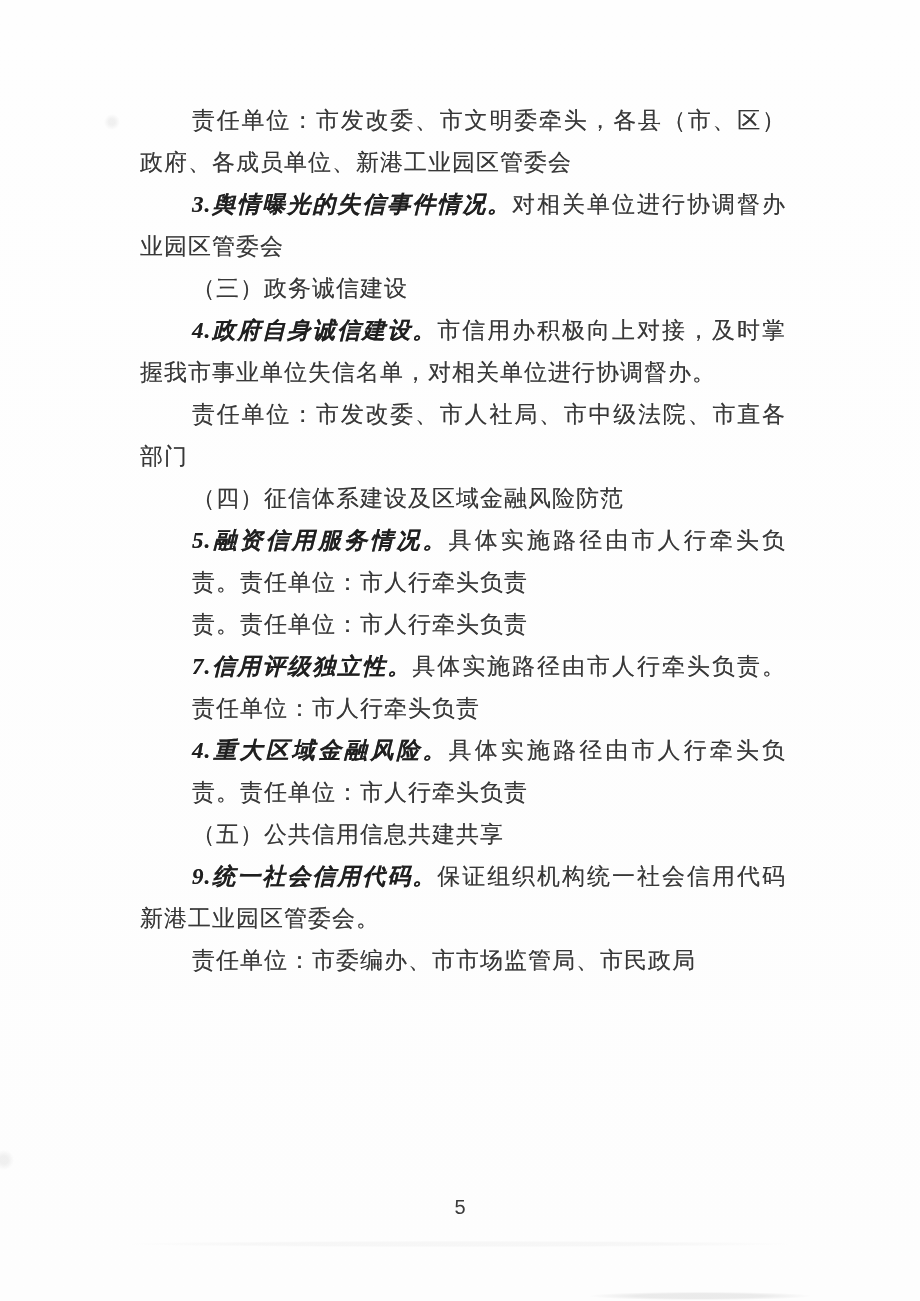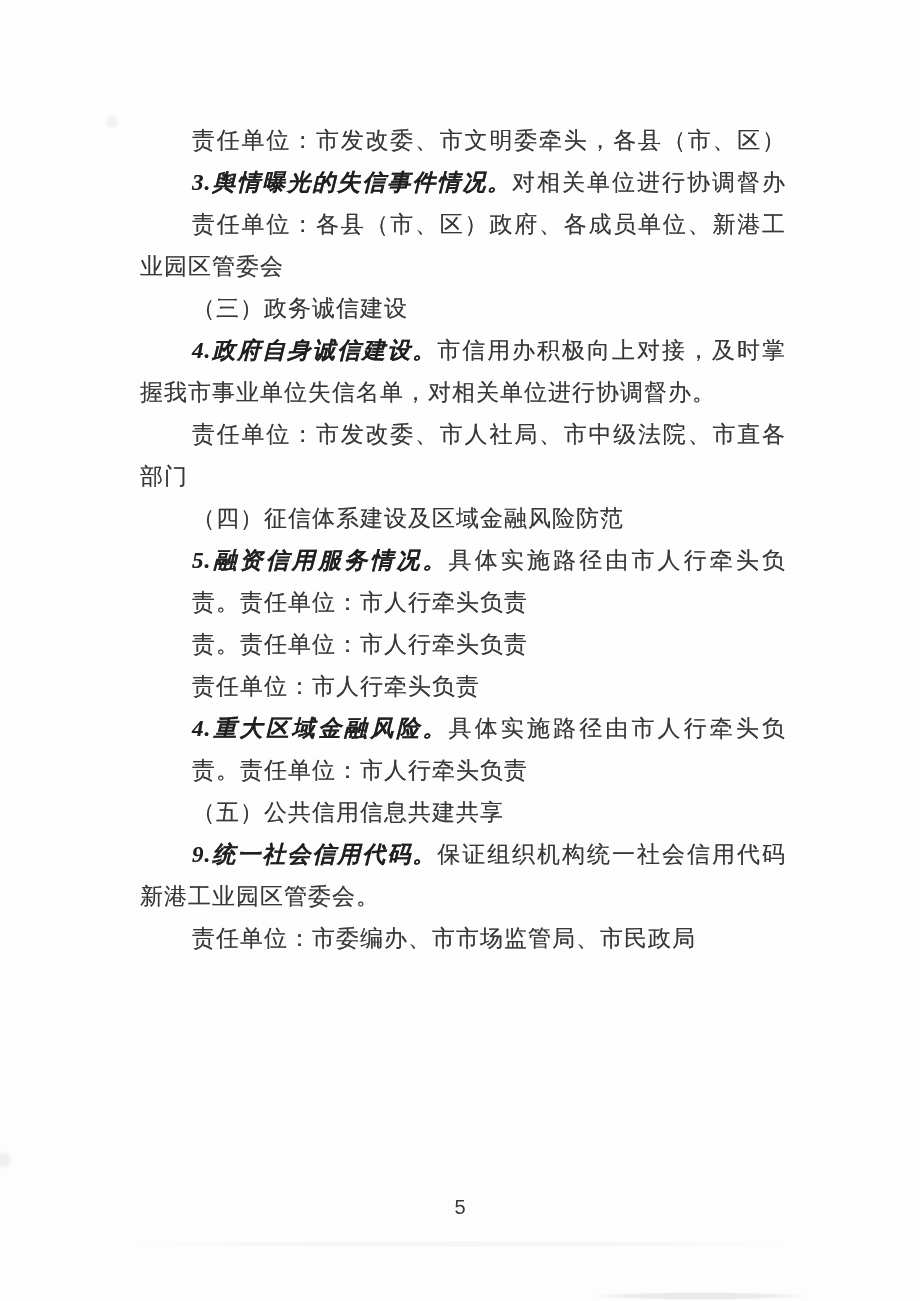--- a/index.html
+++ b/index.html
@@ -22,21 +22,21 @@
     background:
       radial-gradient(circle at 112px 122px, rgba(120,120,120,0.10) 0 3px, rgba(120,120,120,0) 8px),
       radial-gradient(circle at 4px 1160px, rgba(120,120,120,0.10) 0 4px, rgba(120,120,120,0) 10px),
       radial-gradient(ellipse 160px 6px at 700px 1296px, rgba(100,100,100,0.12) 0 40%, rgba(100,100,100,0) 70%),
       radial-gradient(ellipse 420px 4px at 460px 1244px, rgba(140,140,140,0.06) 0 50%, rgba(140,140,140,0) 80%),
       linear-gradient(#fefefe, #fdfdfd);
   }
   .content {
     position: absolute;
     left: 140px;
-    top: 120px;
+    top: 100px;
     width: 646px;
   }
   .line {
     height: 42px;
     line-height: 42px;
     font-size: 23px;
     letter-spacing: 1px;
     color: var(--text-color, #383838);
     text-align: justify;
     text-align-last: left;
@@ -65,32 +65,33 @@
   }
 </style>
 </head>
 <body style="background: rgb(253, 253, 253);">
 
 <div class="paper"></div>
 
 <div class="content">
   <div>
       <div class="line j ind"><span class="seg-r">责任单位：市发改委、市文明委牵头，各县（市、区）</span></div>
+      <div class="line"><span class="seg-r">政府、各成员单位、新港工业园区管委会</span></div>
       <div class="line j ind"><span class="seg-b">3.舆情曝光的失信事件情况。</span><span class="seg-r">对相关单位进行协调督办</span></div>
-      <div class="line j ind"><span class="seg-r">责任单位：各县（市、区）政府、各成员单位、新港工</span></div>
       <div class="line"><span class="seg-r">业园区管委会</span></div>
       <div class="line ind"><span class="seg-r">（三）政务诚信建设</span></div>
       <div class="line j ind"><span class="seg-b">4.政府自身诚信建设。</span><span class="seg-r">市信用办积极向上对接，及时掌</span></div>
       <div class="line"><span class="seg-r">握我市事业单位失信名单，对相关单位进行协调督办。</span></div>
       <div class="line j ind"><span class="seg-r">责任单位：市发改委、市人社局、市中级法院、市直各</span></div>
       <div class="line"><span class="seg-r">部门</span></div>
       <div class="line ind"><span class="seg-r">（四）征信体系建设及区域金融风险防范</span></div>
       <div class="line j ind"><span class="seg-b">5.融资信用服务情况。</span><span class="seg-r">具体实施路径由市人行牵头负</span></div>
       <div class="line ind"><span class="seg-r">责。责任单位：市人行牵头负责</span></div>
       <div class="line ind"><span class="seg-r">责。责任单位：市人行牵头负责</span></div>
+      <div class="line j ind"><span class="seg-b">7.信用评级独立性。</span><span class="seg-r">具体实施路径由市人行牵头负责。</span></div>
       <div class="line ind"><span class="seg-r">责任单位：市人行牵头负责</span></div>
       <div class="line j ind"><span class="seg-b">4.重大区域金融风险。</span><span class="seg-r">具体实施路径由市人行牵头负</span></div>
       <div class="line ind"><span class="seg-r">责。责任单位：市人行牵头负责</span></div>
       <div class="line ind"><span class="seg-r">（五）公共信用信息共建共享</span></div>
       <div class="line j ind"><span class="seg-b">9.统一社会信用代码。</span><span class="seg-r">保证组织机构统一社会信用代码</span></div>
       <div class="line"><span class="seg-r">新港工业园区管委会。</span></div>
       <div class="line ind"><span class="seg-r">责任单位：市委编办、市市场监管局、市民政局</span></div>
     </div>
 </div>
 

